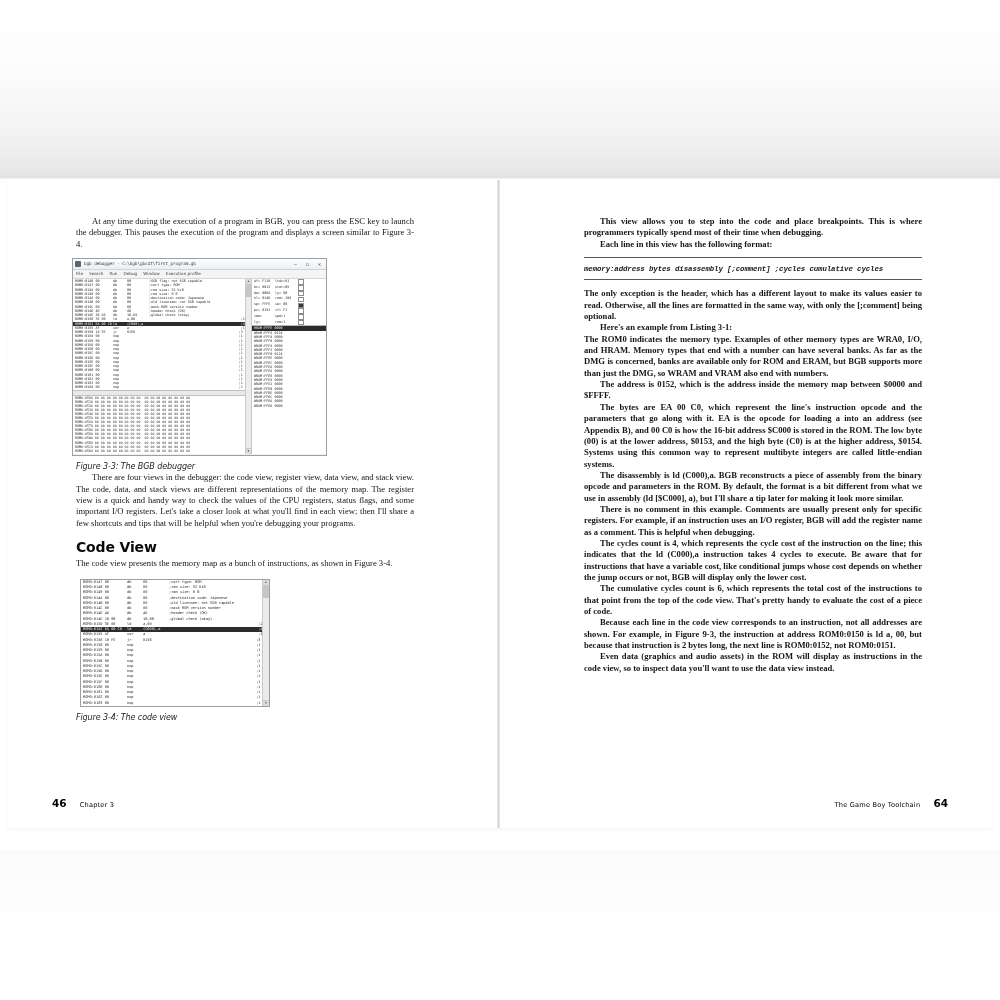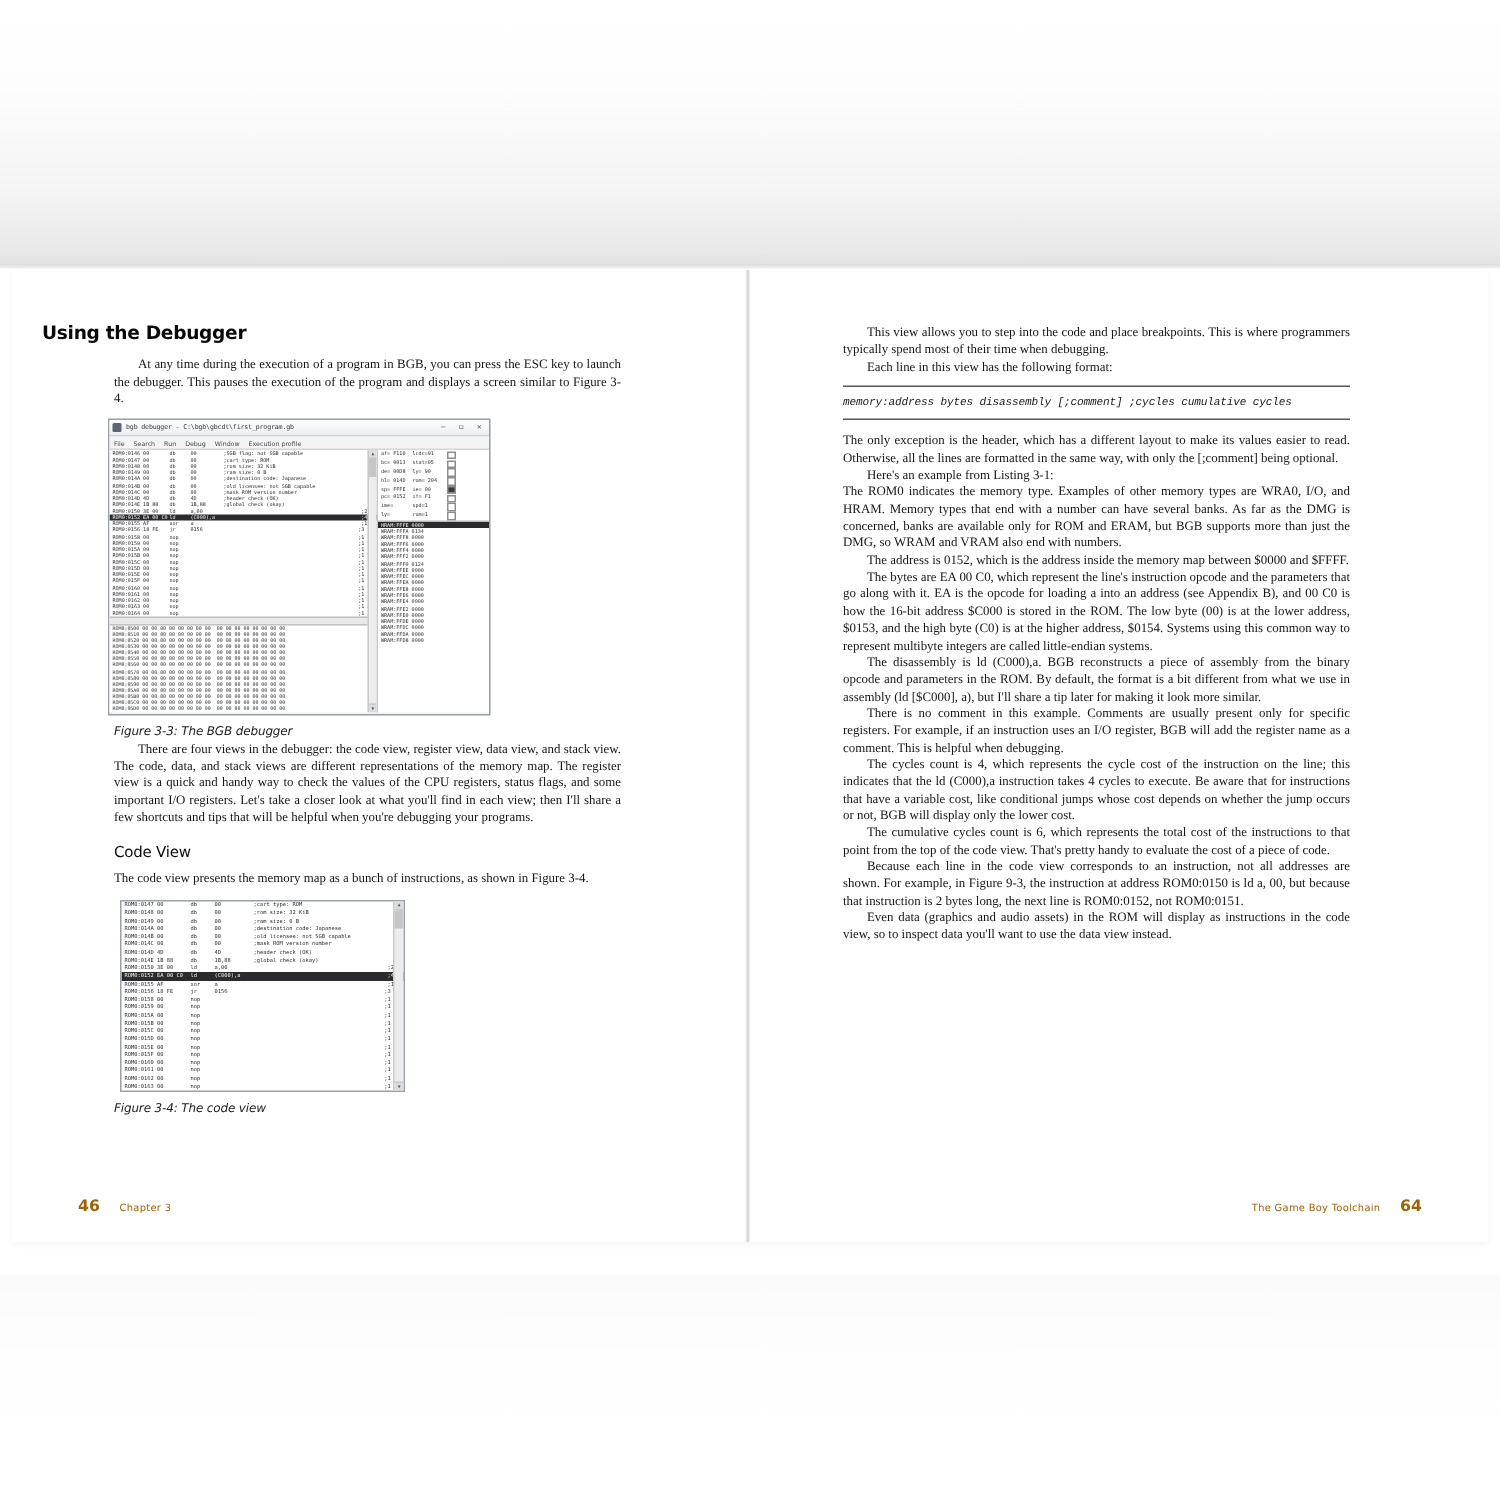--- a/index.html
+++ b/index.html
@@ -78,34 +78,34 @@
   .col {
     position: absolute;
     top: 36px;
     width: 338px;
     font-size: 8.6px;
     line-height: 11.35px;
     color: #15151a;
     text-align: justify;
   }
   .page.left  .col { left: 68px; }
-  .page.right .col { left: 62px; }
+  .page.right .col { left: 84px; font-weight: bold; }
 
   h2.head {
     font-family: "DejaVu Sans", sans-serif;
     font-weight: bold;
     font-size: 12.4px;
     letter-spacing: -0.2px;
     margin: 0 0 10px -48px;
     color: #0a0a0c;
   }
   h3.subhead {
     font-family: "DejaVu Sans", sans-serif;
-    font-weight: normal;
-    font-size: 10px;
+    font-weight: bold;
+    font-size: 14px;
     letter-spacing: -0.15px;
     margin: 13px 0 5px 0;
     color: #0a0a0c;
   }
   p {
     margin: 0;
     text-indent: 16px;
   }
   p.noindent { text-indent: 0; }
 
@@ -133,21 +133,21 @@
     color: #222226;
     letter-spacing: -0.1px;
     margin-top: 5px;
   }
 
   
   .folio {
     position: absolute;
     bottom: 17px;
     font-family: "DejaVu Sans", sans-serif;
-    color: #a16207;
+    color: #000000;
     white-space: nowrap;
   }
   .folio .num { font-size: 10.5px; font-weight: bold; }
   .folio .lbl { font-size: 6.6px; letter-spacing: .2px; }
   .folio.l { left: 44px; }
   .folio.r { right: 44px; }
   .folio .lbl, .folio .num { display: inline-block; vertical-align: baseline; }
   .folio.l .lbl { margin-left: 8px; }
   .folio.r .lbl { margin-right: 8px; }
 
@@ -355,21 +355,20 @@
   <div class="bg-top-edge"></div>
   <div class="bg-bottom-shade"></div>
 </div>
 
 <div id="spread">
   <div class="spread-top-rule"></div>
 
   <div class="page left">
     <div class="col">
 
-      <h2 class="head">Using the Debugger</h2>
 
       <p>
         <span>At any time during the execution of a program in BGB, you can press the ESC key to launch the debugger. This pauses the execution of the program and displays a screen similar to Figure 3-4.</span>
       </p>
 
       <div class="bgbwin fig33">
         <div class="titlebar">
           <span class="tico"></span>
           <span class="ttext">bgb debugger - C:\bgb\gbcdt\first_program.gb</span>
           <span class="wbtns">

